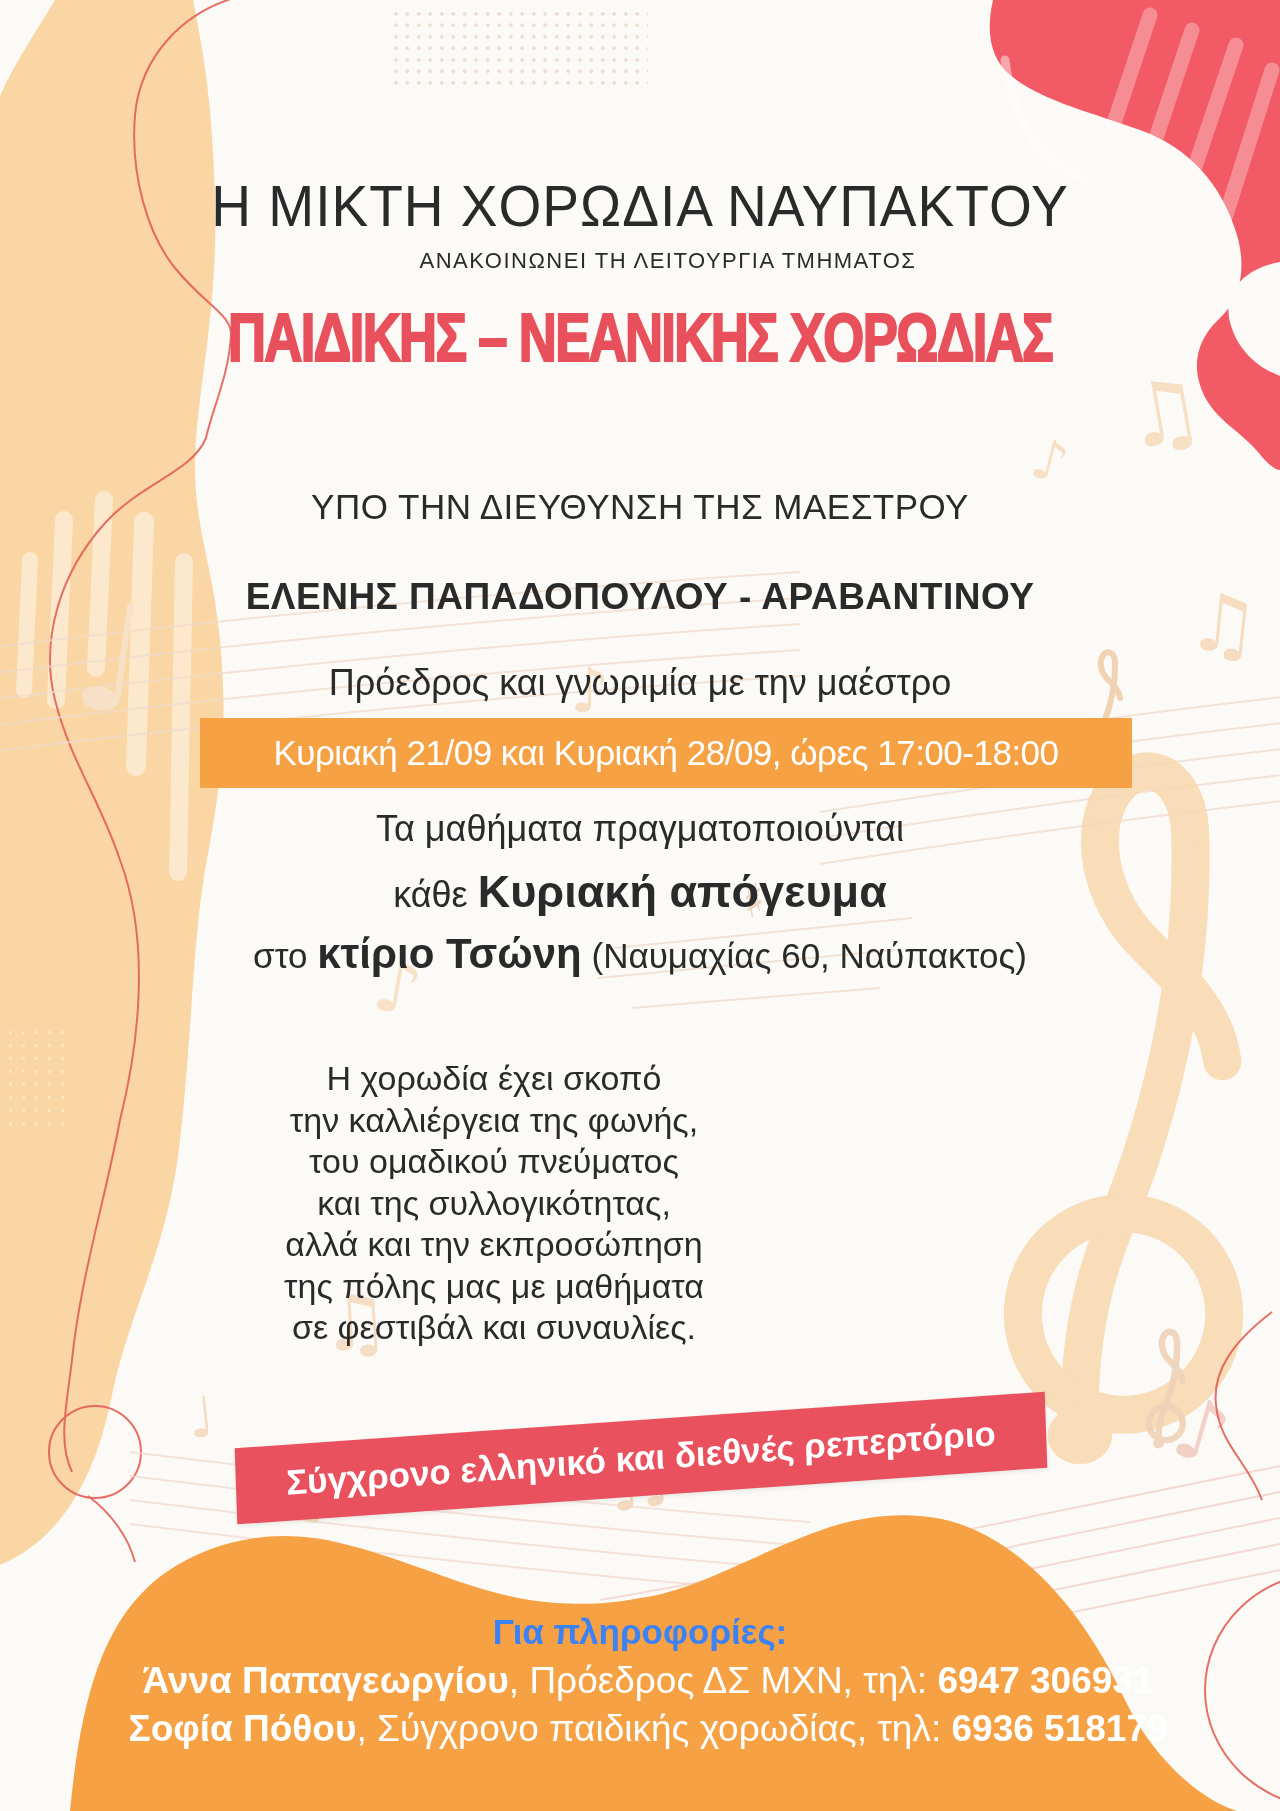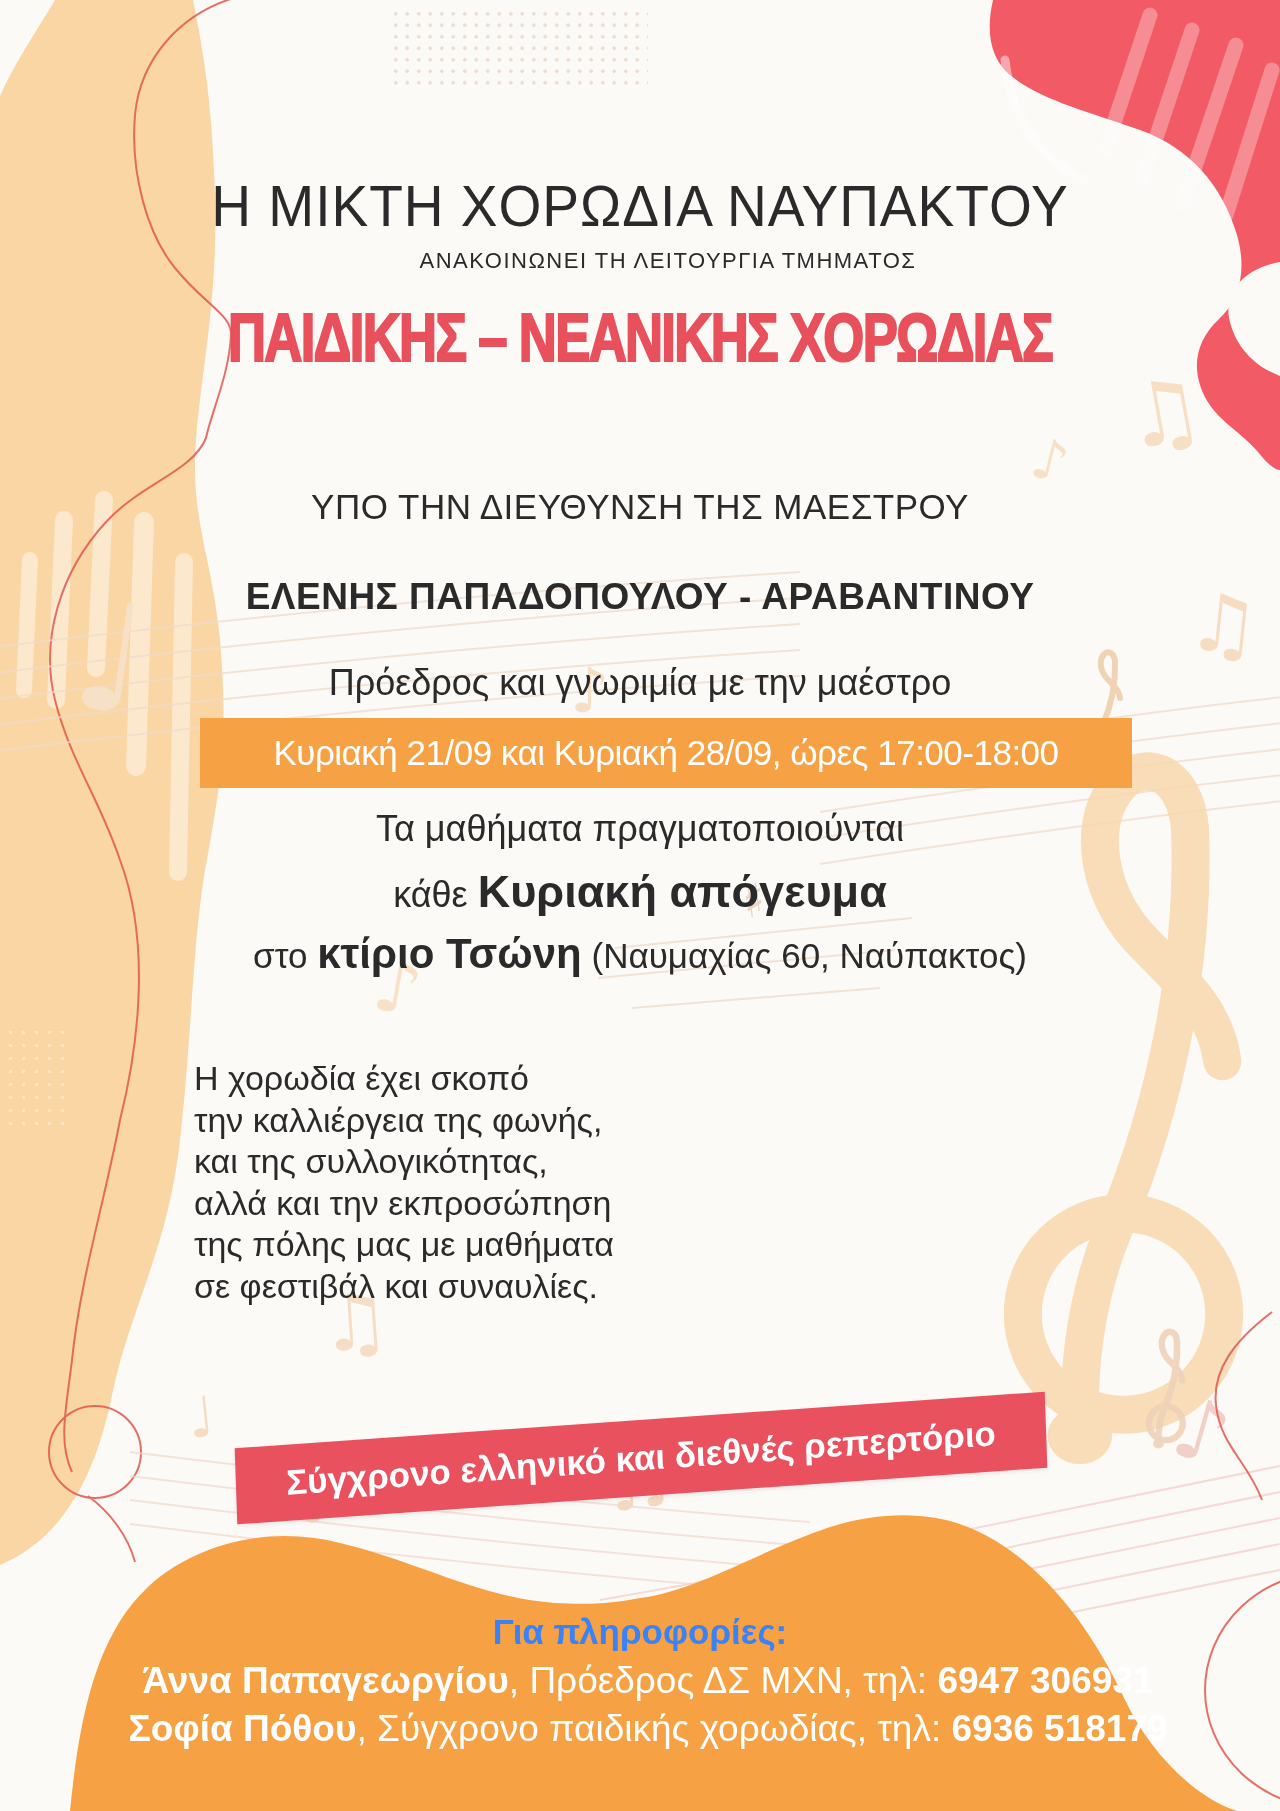--- a/index.html
+++ b/index.html
@@ -31,21 +31,21 @@
     position:absolute;left:200px;top:718px;width:932px;height:70px;z-index:5;
     background:#F6A143;color:#fff;font-weight:400;font-size:35px;
     display:flex;align-items:center;justify-content:center;white-space:nowrap;letter-spacing:-.5px;
   }
   .lessons-1{top:808px;font-size:36px;}
   .lessons-2{top:866px;font-size:36px;}
   .lessons-2 .big{font-size:45px;font-weight:700;}
   .lessons-3{top:930px;font-size:35px;}
   .lessons-3 .big{font-size:42px;font-weight:700;}
   .purpose{position:absolute;left:194px;top:1058px;width:600px;z-index:5;
-    font-size:34px;line-height:41.5px;text-align:left;}
+    font-size:34px;line-height:41.5px;text-align:center;}
   .repertoire-banner{
     position:absolute;left:235px;top:1420px;width:812px;height:76px;z-index:5;
     background:#E9515E;color:#fff;font-weight:700;font-size:35px;
     display:flex;align-items:center;justify-content:center;
     transform:rotate(-4deg) skewX(-2deg);box-shadow:0 2px 4px rgba(0,0,0,.08);
     white-space:nowrap;
   }
   .contact-heading{top:1612px;font-size:35px;font-weight:700;color:#3b82f6;z-index:6;}
   .contact-line{z-index:6;font-size:37px;color:#fff;white-space:nowrap;padding-left:8px;}
   .contact-line .b{font-weight:700;}
@@ -185,20 +185,21 @@
   <div class="txt lessons-2">
     <span>κάθε </span><span class="big">Κυριακή απόγευμα</span>
   </div>
   <div class="txt lessons-3">
     <span>στο </span><span class="big">κτίριο Τσώνη</span><span> (Ναυμαχίας 60, Ναύπακτος)</span>
   </div>
 
   <div class="purpose">
     <div>Η χορωδία έχει σκοπό</div>
     <div>την καλλιέργεια της φωνής,</div>
+    <div>του ομαδικού πνεύματος</div>
     <div>και της συλλογικότητας,</div>
     <div>αλλά και την εκπροσώπηση</div>
     <div>της πόλης μας με μαθήματα</div>
     <div>σε φεστιβάλ και συναυλίες.</div>
   </div>
 
   <div class="repertoire-banner">
     <span>Σύγχρονο ελληνικό και διεθνές ρεπερτόριο</span>
   </div>
 

